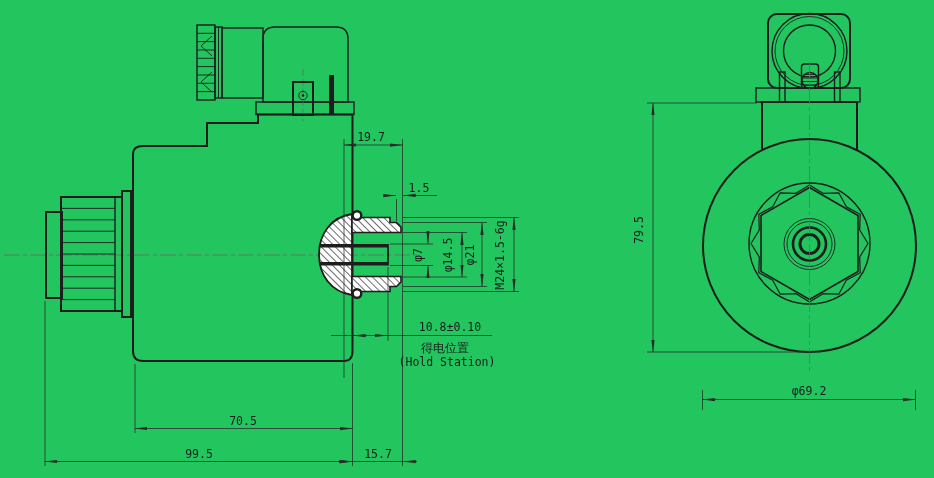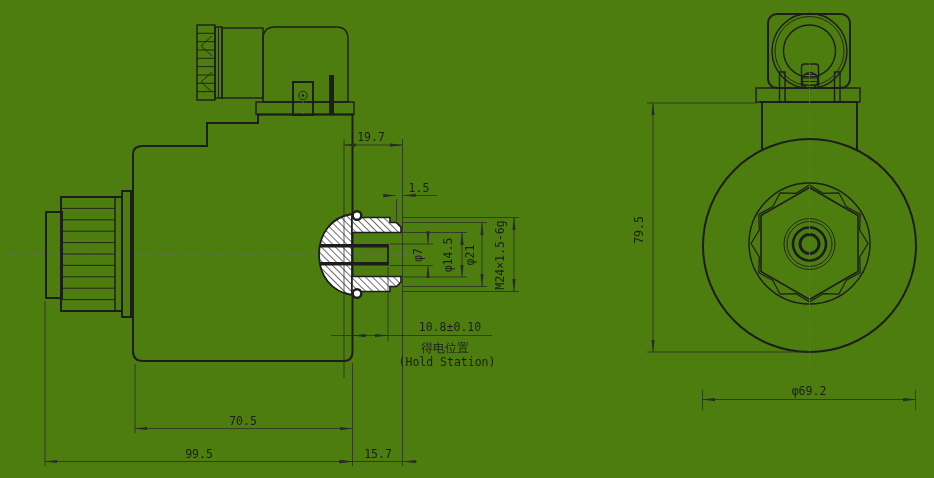--- a/index.html
+++ b/index.html
@@ -1,16 +1,16 @@
 <!DOCTYPE html>
 <html><head>
 <meta charset="utf-8">
 <style>
   html,body{margin:0;padding:0;background:#fff;}
-  .canvas{position:relative;width:934px;height:478px;background:#4d7c0f;overflow:hidden;}
+  .canvas{position:relative;width:934px;height:478px;background:#22c55e;overflow:hidden;}
   svg{display:block;}
   text{font-family:"DejaVu Sans Mono","Liberation Mono",monospace;font-size:11.5px;fill:#1d1d1d;}
   text.cjk{font-family:"DejaVu Sans","Liberation Sans",sans-serif;font-size:12px;}
   .thick{stroke:#1d1d1d;stroke-width:2;fill:none;}
   .med{stroke:#1d1d1d;stroke-width:1.4;fill:none;}
   .thin{stroke:#1d1d1d;stroke-width:0.9;fill:none;}
   .dim{stroke:#2a2a2a;stroke-width:0.75;fill:none;}
   .cl{stroke:#6b6b6b;stroke-width:0.8;fill:none;}
   .solid{fill:#1d1d1d;stroke:none;}
 </style>

